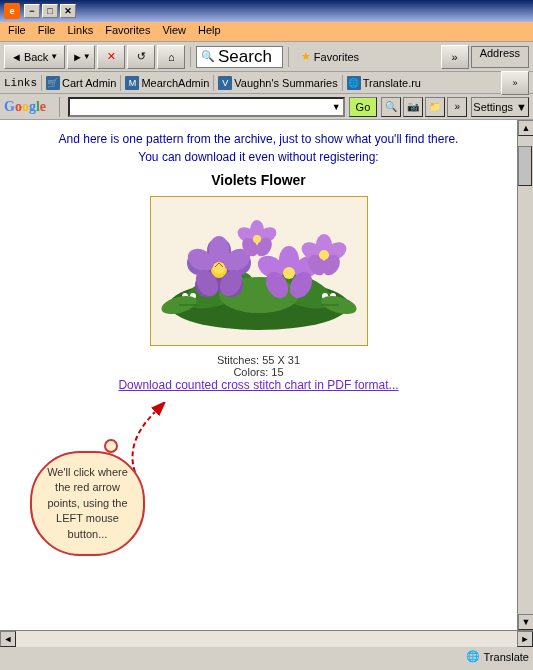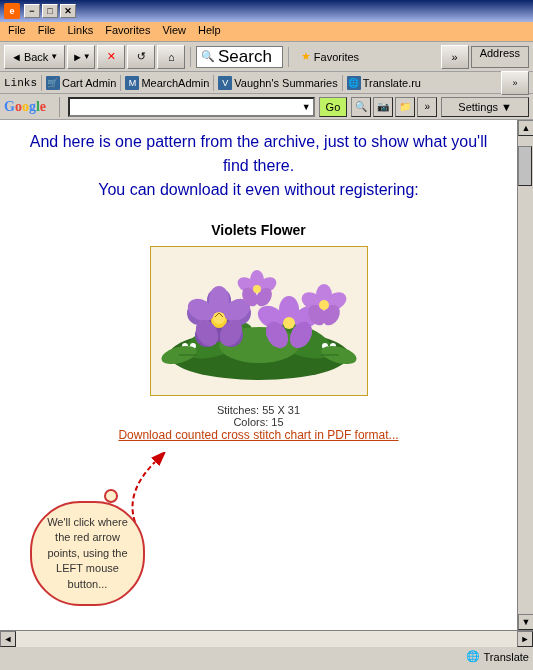--- a/index.html
+++ b/index.html
@@ -240,21 +240,21 @@
       cursor: pointer;
       display: flex;
       align-items: center;
       justify-content: center;
       font-size: 10px;
     }
     .settings-btn {
       background: #d4d0c8;
       border: 1px outset #808080;
       height: 20px;
-      padding: 0 16px;
+      padding: 0 1px;
       cursor: pointer;
       font-size: 11px;
     }
 
     
     .main-area {
       display: flex;
       background: white;
       height: calc(670px - 22px - 20px - 30px - 22px - 26px - 20px - 20px);
     }
@@ -321,23 +321,23 @@
     .internet-badge {
       display: flex;
       align-items: center;
       gap: 3px;
       font-size: 11px;
     }
 
     
     .intro-text {
       color: #333;
-      font-size: 16px;
+      font-size: 12px;
       line-height: 1.5;
-      margin-bottom: 20px;
+      margin-bottom: 6px;
     }
     .intro-text .highlight {
       color: #0000aa;
       font-weight: normal;
     }
     .flower-title {
       font-size: 14px;
       font-weight: bold;
       color: black;
       margin-bottom: 8px;
@@ -351,21 +351,21 @@
     }
     .flower-svg {
       width: 200px;
       height: 130px;
     }
     .stitch-info {
       font-size: 11px;
       color: #333;
     }
     .download-link {
-      color: #c2410c;
+      color: #6d28d9;
       text-decoration: underline;
       font-size: 12px;
       cursor: pointer;
     }
 
     
     .annotation-area {
       position: relative;
       margin-top: 10px;
       height: 160px;

